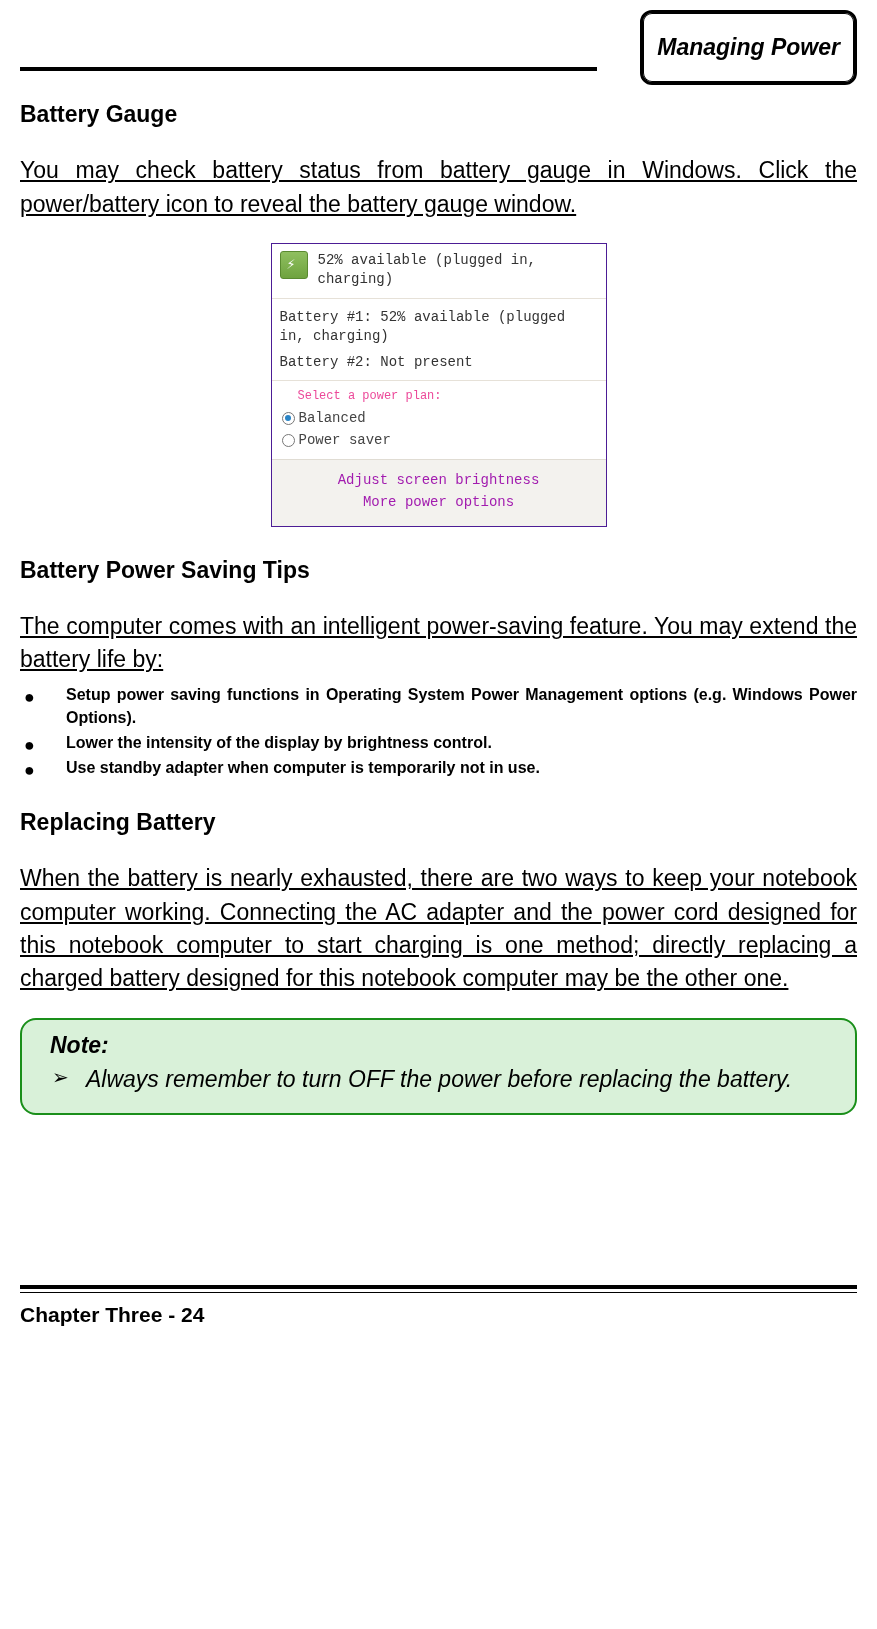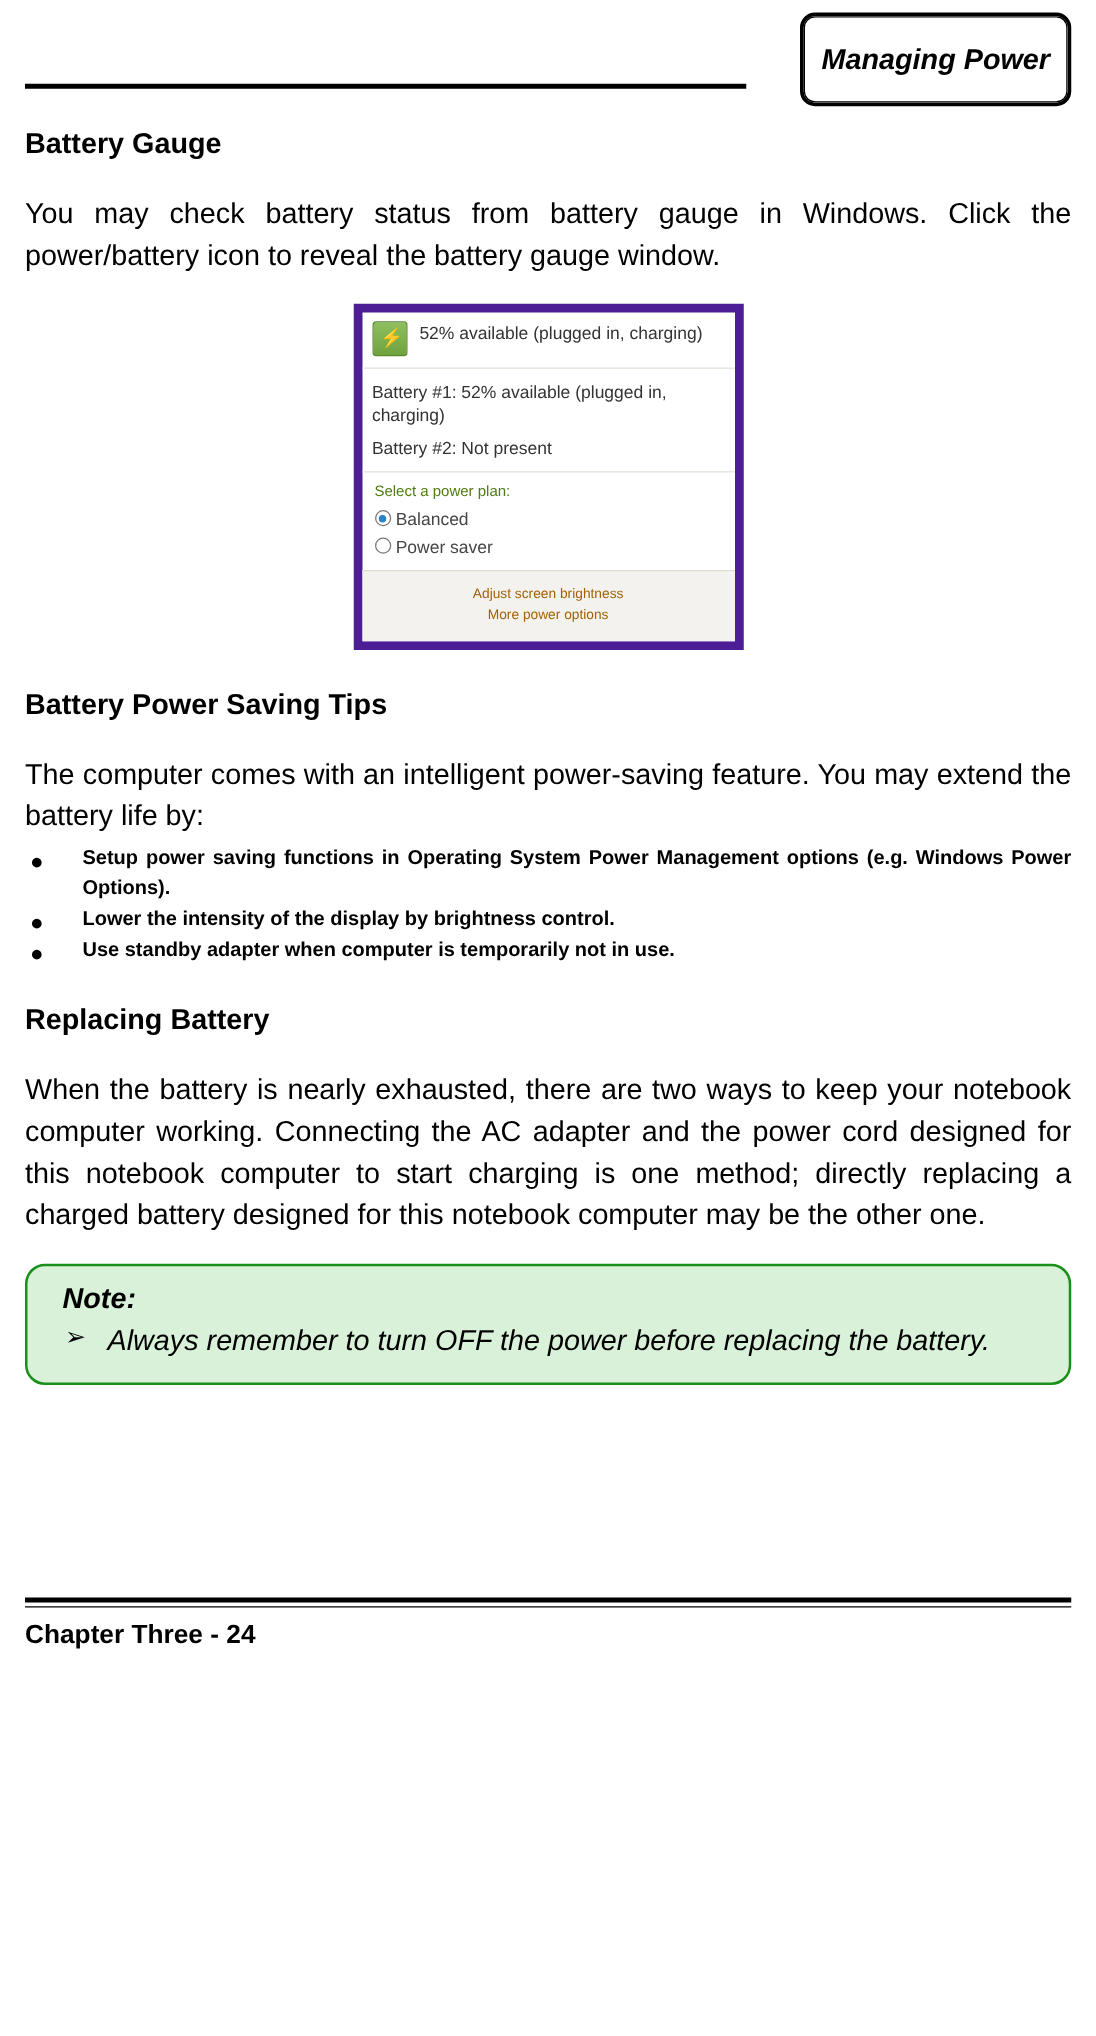--- a/index.html
+++ b/index.html
@@ -35,64 +35,65 @@
     font-size: 23px;
     font-weight: bold;
     margin-top: 30px;
     margin-bottom: 26px;
   }
   p.body {
     font-size: 23px;
     line-height: 1.45;
     text-align: justify;
     margin-bottom: 22px;
+    text-decoration: underline;
   }
   .gauge-wrap { display: flex; justify-content: center; margin: 10px 0 28px 0; }
   .gauge {
-    width: 312px;
-    border: 7px solid #4c1d95;
+    width: 336px;
+    border: 1px solid #4c1d95;
     background: #fff;
-    font-family: Liberation Sans, sans-serif;
+    font-family: Liberation Mono, monospace;
     font-size: 14px;
     color: #444;
   }
   .gauge .row { display: flex; align-items: flex-start; padding: 7px 10px 7px 8px; gap: 10px; }
   .gauge .row + .row { border-top: 0; justify-content: flex-end; }
   .gauge .plug-icon {
     width: 28px; height: 28px; flex: 0 0 28px;
     background: linear-gradient(#8fbf5f,#6fa33f);
     border: 1px solid #5a8a30; border-radius: 3px; position: relative;
   }
   .gauge .plug-icon::after {
     content: "⚡"; position: absolute; left: 6px; top: 3px; color: #fff; font-size: 15px;
   }
   .gauge .txt { flex: 1; line-height: 1.35; color: #333; }
   .gauge hr {
     border: none; border-top: 1px solid #e6e1d8; margin: 2px 0;
   }
   .gauge .section-label {
-    font-size: 12px; color: #4d7c0f; padding: 6px 10px 4px 10px;
+    font-size: 12px; color: #ec4899; padding: 6px 10px 4px 26px;
   }
   .gauge .radio-row { display: flex; align-items: center; gap: 4px; padding: 3px 10px; }
   .gauge .radio {
     width: 13px; height: 13px; border: 1px solid #777; border-radius: 50%;
     display: inline-flex; align-items: center; justify-content: center;
     background: #fff;
   }
   .gauge .radio.checked::after {
     content: ""; width: 6px; height: 6px; background: #2a84c6; border-radius: 50%;
   }
   .gauge .links {
     background: #f3f2ee;
     border-top: 1px solid #e0dcd3;
     padding: 10px 0 12px 0;
     text-align: center;
   }
   .gauge .links a {
-    display: block; font-size: 11px; color: #a16207; text-decoration: none; line-height: 1.55;
+    display: block; font-size: 14px; color: #a21caf; text-decoration: none; line-height: 1.55;
   }
   ul.bullets { list-style: none; margin: 0 0 24px 0; padding: 0; }
   ul.bullets li {
     font-size: 16px; line-height: 1.45; text-align: justify;
     padding-left: 46px; position: relative; margin-bottom: 2px; font-weight: bold;
   }
   ul.bullets li::before {
     content: "●"; position: absolute; left: 4px; top: 1px; font-size: 18px;
   }
   .note-box {

